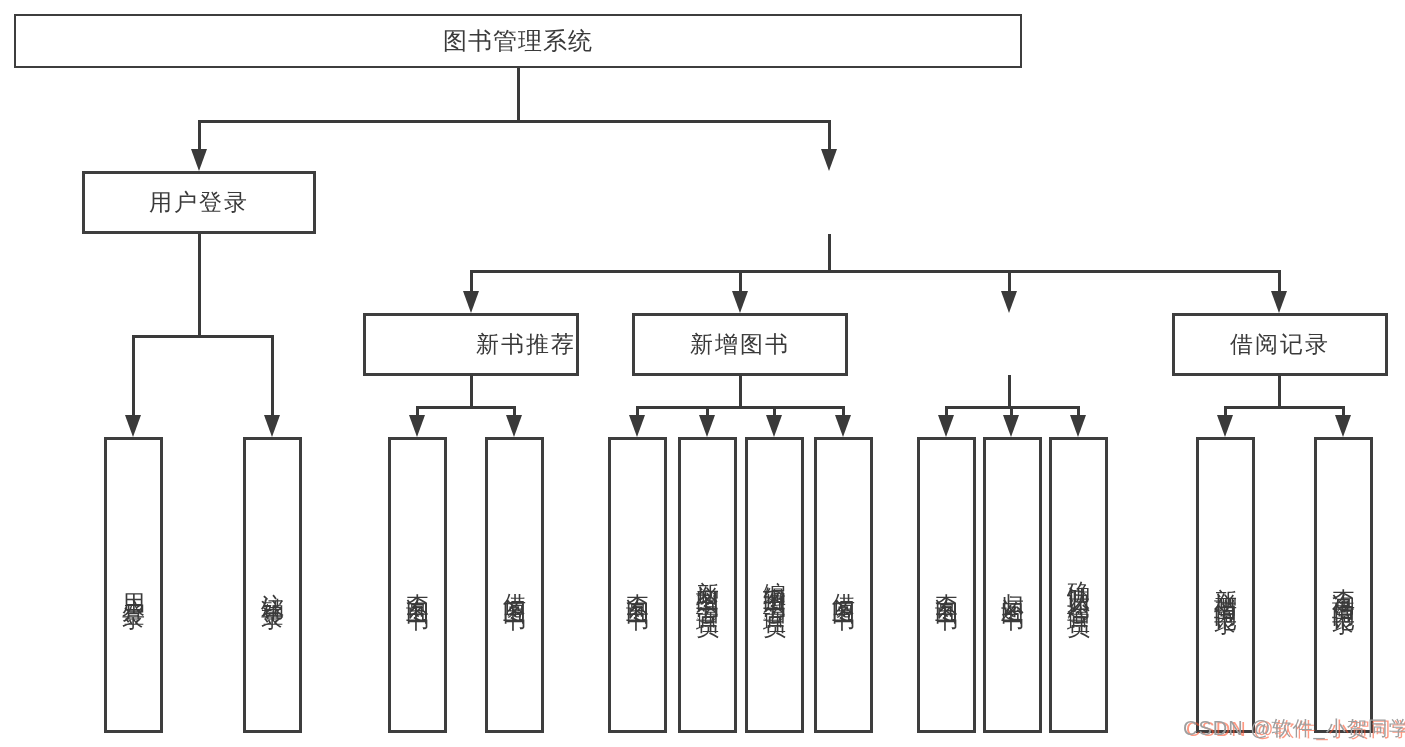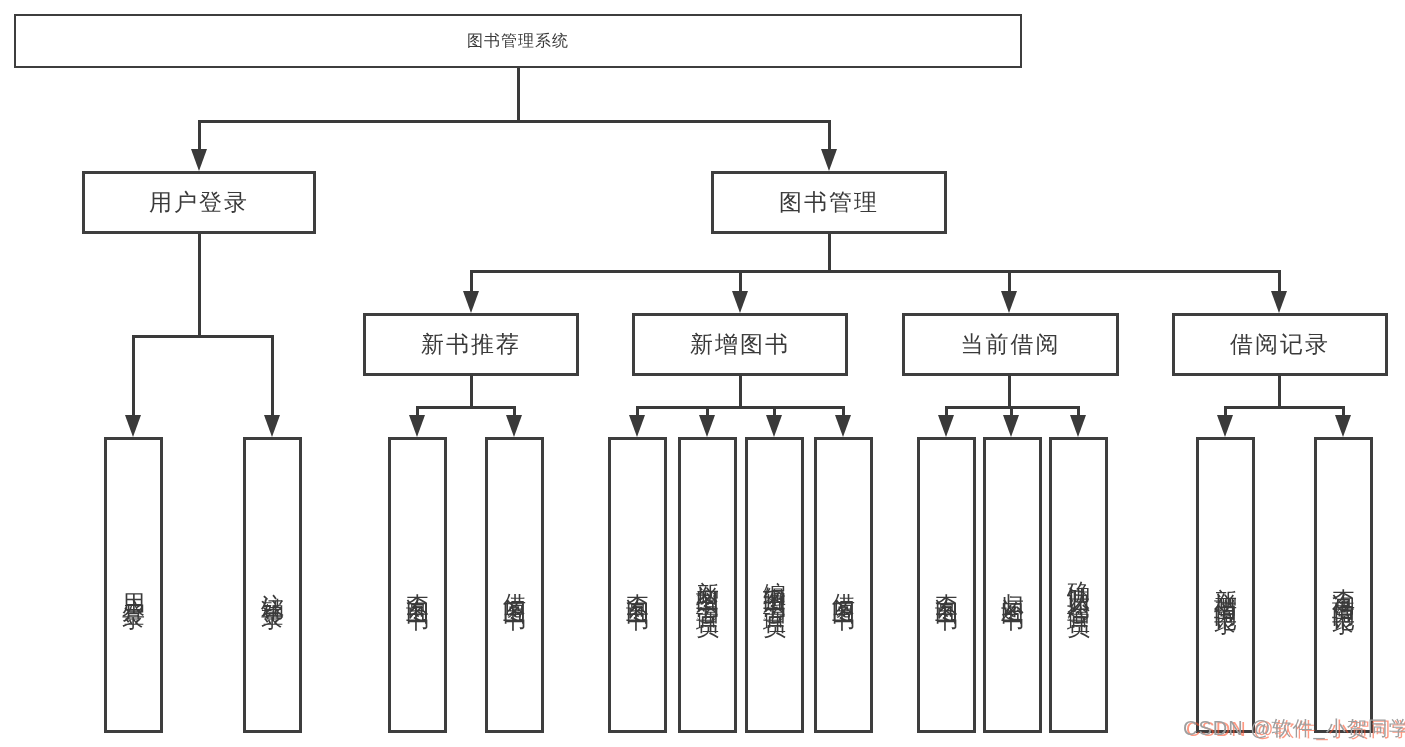--- a/index.html
+++ b/index.html
@@ -6,21 +6,21 @@
   #canvas{
     position:relative;width:1405px;height:747px;background:#ffffff;
     font-family:"Liberation Sans",sans-serif;color:#3a3a3a;overflow:hidden;
   }
   .box{
     position:absolute;background:#ffffff;border:3px solid #3e3e3e;
     box-sizing:border-box;display:flex;align-items:center;justify-content:center;
   }
   .root-box{border-width:2px;}
   .hd{font-size:23px;letter-spacing:2px;white-space:nowrap;}
-  .root-label{font-size:16px;letter-spacing:1px;white-space:nowrap;}
+  .root-label{font-size:24px;letter-spacing:1px;white-space:nowrap;}
   .leaf{top:437px;height:296px;width:59px;}
   .vtext{
     writing-mode:vertical-rl;font-size:23px;letter-spacing:5px;
     line-height:1;white-space:nowrap;
   }
   .vline{position:absolute;width:3px;background:#3a3a3a;}
   .hline{position:absolute;height:3px;background:#3a3a3a;}
   .arrow{
     position:absolute;width:0;height:0;
     border-left:8px solid transparent;border-right:8px solid transparent;
@@ -37,32 +37,26 @@
 
 <div id="canvas">
 
   <div class="box root-box" style="left:14px;top:14px;width:1008px;height:54px;">
     <span class="root-label">图书管理系统</span>
   </div>
 
   <div class="box" style="left:82px;top:171px;width:234px;height:63px;">
     <span class="hd">用户登录</span>
   </div>
-  <div class="box" style="left:711px;top:171px;width:236px;height:63px;">
-    <span class="hd">图书管理</span>
-  </div>
 
-  <div class="box" style="left:363px;top:313px;width:216px;height:63px;">
+  <div class="box" style="left:363px;top:313px;width:216px;height:63px;justify-content:flex-end;">
     <span class="hd">新书推荐</span>
   </div>
   <div class="box" style="left:632px;top:313px;width:216px;height:63px;">
     <span class="hd">新增图书</span>
-  </div>
-  <div class="box" style="left:902px;top:313px;width:217px;height:63px;">
-    <span class="hd">当前借阅</span>
   </div>
   <div class="box" style="left:1172px;top:313px;width:216px;height:63px;align-items:center;">
     <span class="hd">借阅记录</span>
   </div>
 
   <div class="box leaf" style="left:104px;">
     <span class="vtext">用户登录</span>
   </div>
   <div class="box leaf" style="left:243px;">
     <span class="vtext">注销登录</span>

